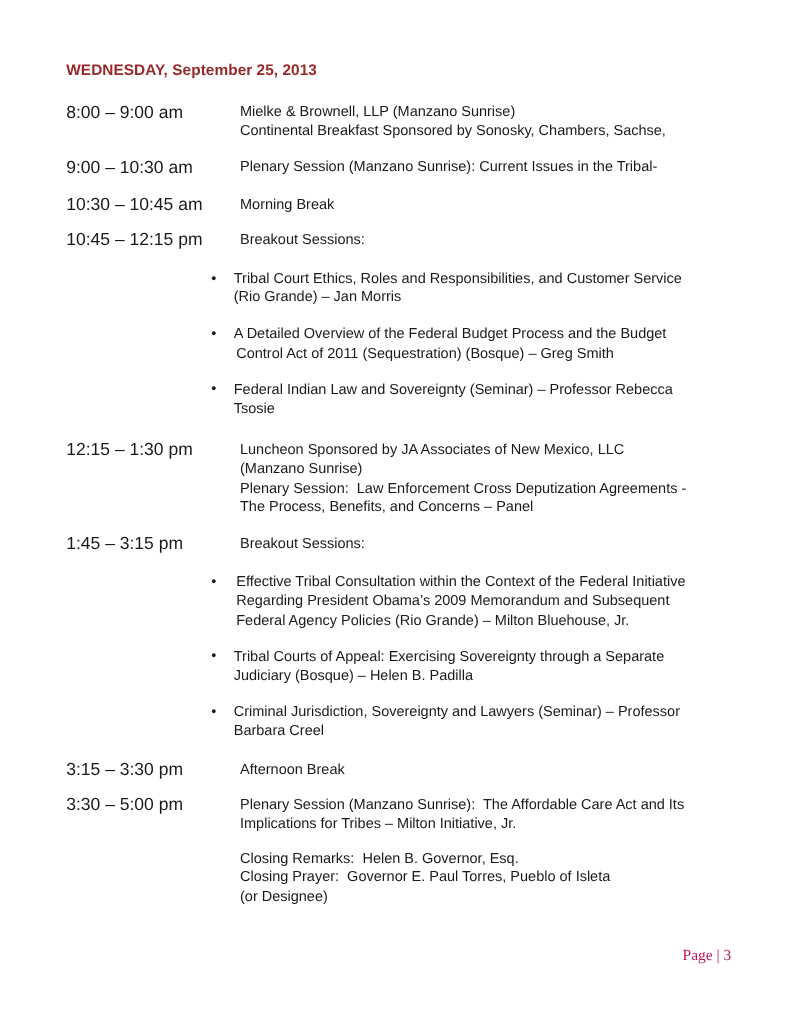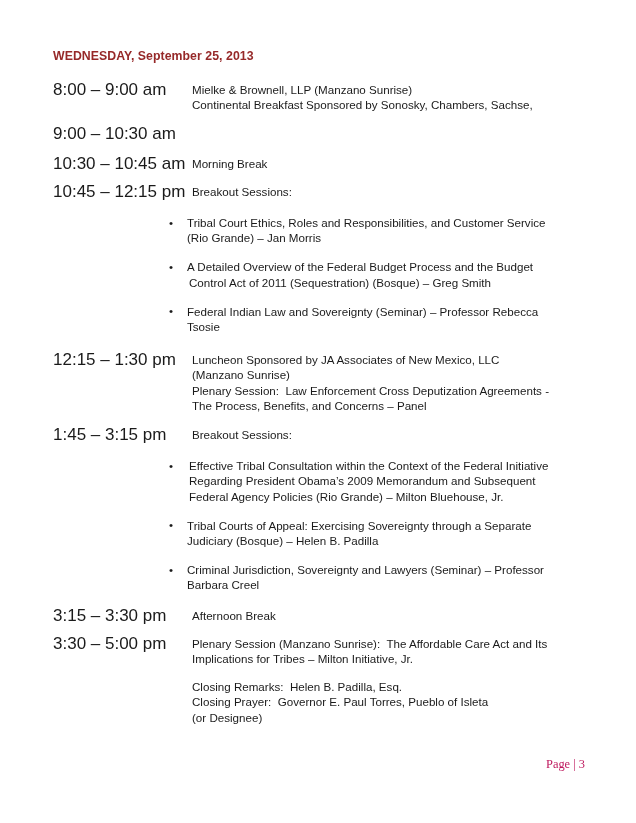--- a/index.html
+++ b/index.html
@@ -47,21 +47,21 @@
     position: relative;
     display: flex;
     align-items: flex-start;
     margin-bottom: 14px;
   }
   .row.tight { margin-bottom: 13px; }
 
   .time-cell {
     width: 139px;
     flex: 0 0 139px;
-    font-size: 17px;
+    font-size: 14px;
     line-height: 15.2px;
     white-space: pre;
   }
 
   .desc-cell {
     flex: 1 1 auto;
     font-size: 11.6px;
     line-height: 15.2px;
   }
   .desc-cell .ln { display: block; white-space: pre; }
@@ -118,20 +118,21 @@
       <div class="time-cell">8:00 – 9:00 am</div>
       <div class="desc-cell">
         <span class="ln">Mielke &amp; Brownell, LLP (Manzano Sunrise)</span>
         <span class="ln">Continental Breakfast Sponsored by Sonosky, Chambers, Sachse,</span>
       </div>
     </div>
 
     <div class="row">
       <div class="time-cell">9:00 – 10:30 am</div>
       <div class="desc-cell">
+        <span class="ln">Plenary Session (Manzano Sunrise): Current Issues in the Tribal-</span>
       </div>
     </div>
 
     <div class="row tight">
       <div class="time-cell">10:30 – 10:45 am</div>
       <div class="desc-cell">
         <span class="ln">Morning Break</span>
       </div>
     </div>
 
@@ -202,21 +203,21 @@
         <span class="ln">Afternoon Break</span>
       </div>
     </div>
 
     <div class="row">
       <div class="time-cell">3:30 – 5:00 pm</div>
       <div class="desc-cell">
         <span class="ln">Plenary Session (Manzano Sunrise):  The Affordable Care Act and Its</span>
         <span class="ln">Implications for Tribes – Milton Initiative, Jr.</span>
         <span class="gap"></span>
-        <span class="ln">Closing Remarks:  Helen B. Padilla, Esq.</span>
+        <span class="ln">Closing Remarks:  Helen B. Governor, Esq.</span>
         <span class="ln">Closing Prayer:  Governor E. Paul Torres, Pueblo of Isleta</span>
         <span class="ln">(or Designee)</span>
       </div>
     </div>
 
   </div>
 
   <div class="footer">Page | 3</div>
 
 </div>

